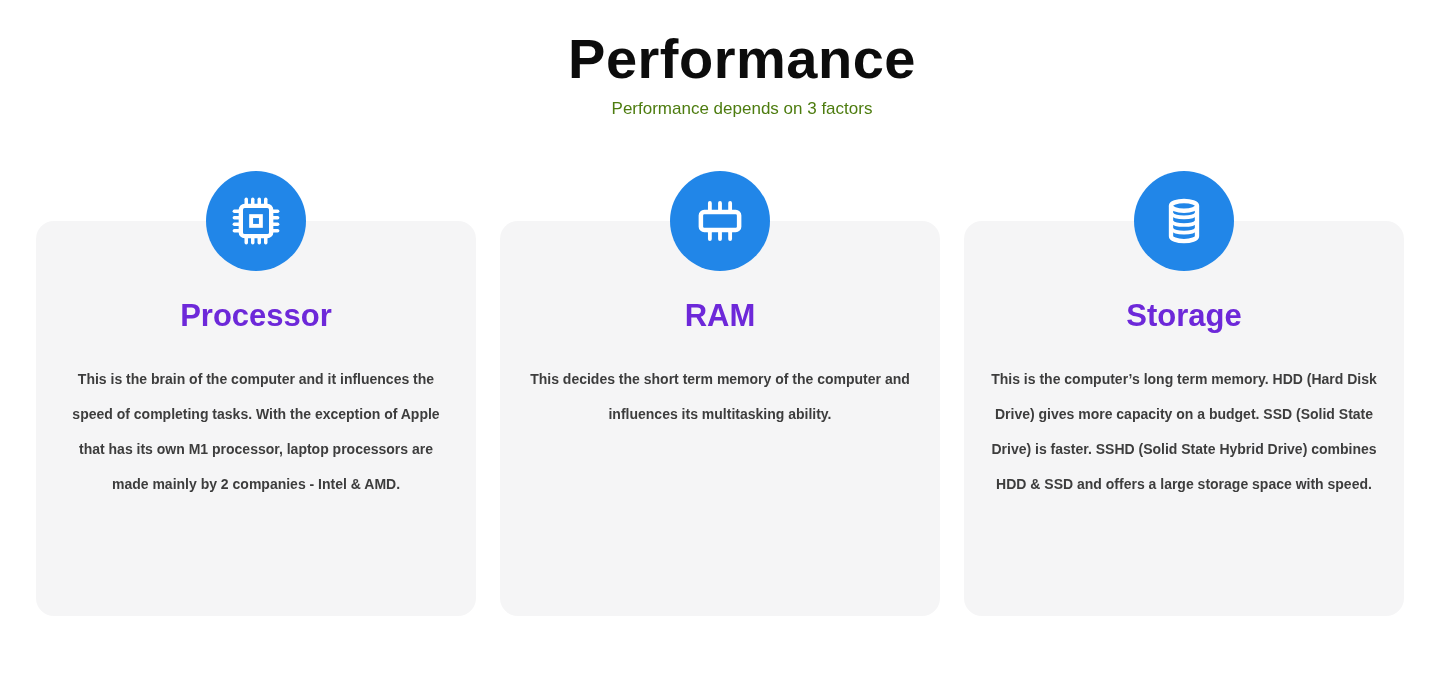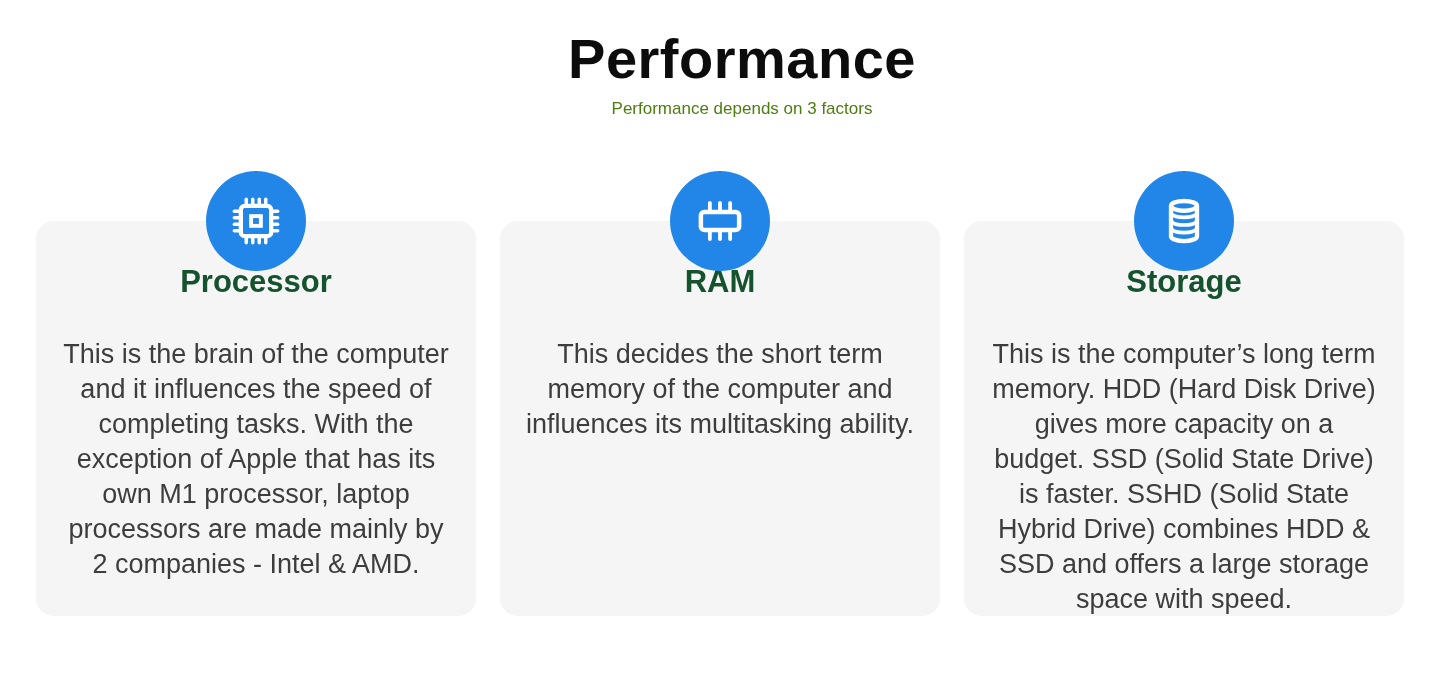--- a/index.html
+++ b/index.html
@@ -44,34 +44,34 @@
     height: 100px;
     border-radius: 50%;
     background: #2186e8;
     display: flex;
     align-items: center;
     justify-content: center;
   }
   .icon-circle svg { display: block; }
 
   .card-title {
-    margin-top: 42px;
+    margin-top: 76px;
     text-align: center;
     font-size: 31px;
     line-height: 38px;
     font-weight: 800;
-    color: #14532d;
+    color: #6d28d9;
   }
   .card-body {
-    margin-top: 36px;
+    margin-top: 27px;
     padding: 0 24px;
     text-align: center;
-    font-size: 27px;
+    font-size: 14px;
     line-height: 35px;
-    font-weight: 400;
+    font-weight: 700;
     color: #3d3d3d;
   }
 </style>
 </head>
 <body>
 
 <div class="header">
   <div class="page-title">Performance</div>
   <div class="page-subtitle">Performance depends on 3 factors</div>
 </div>

